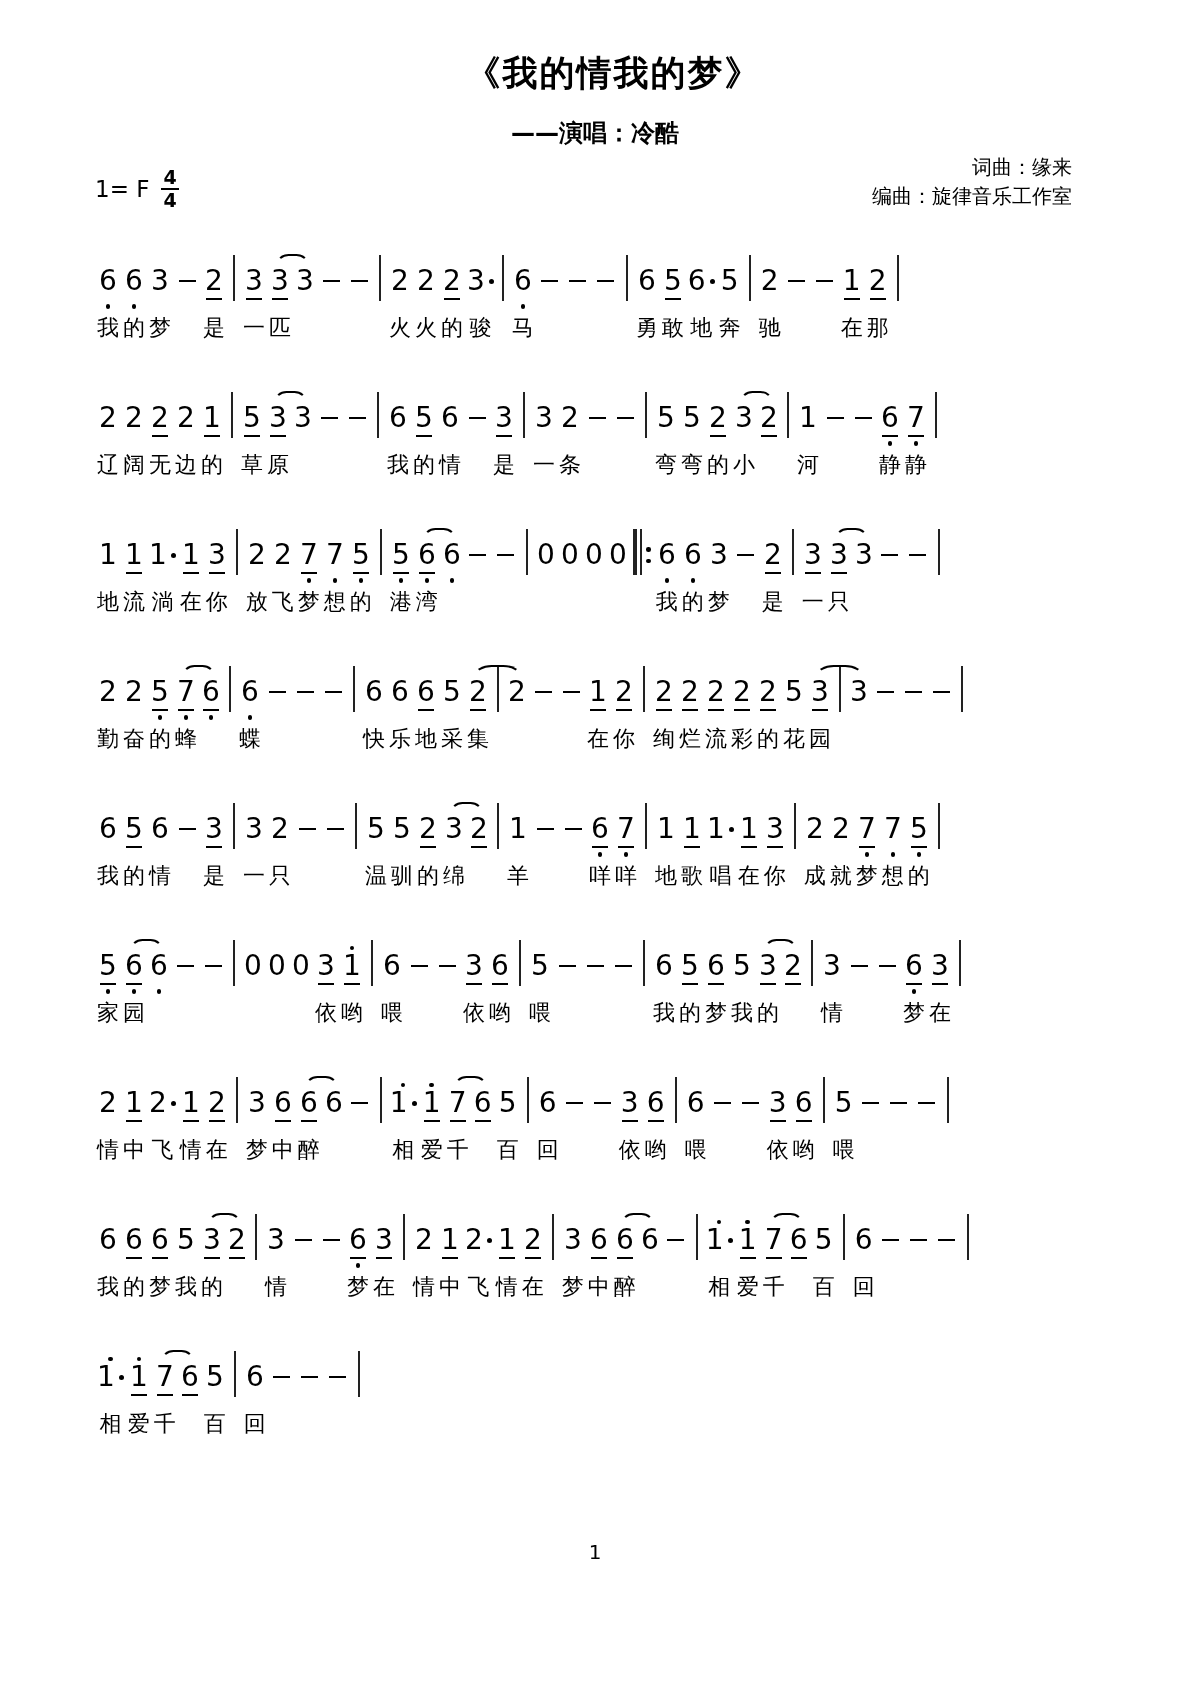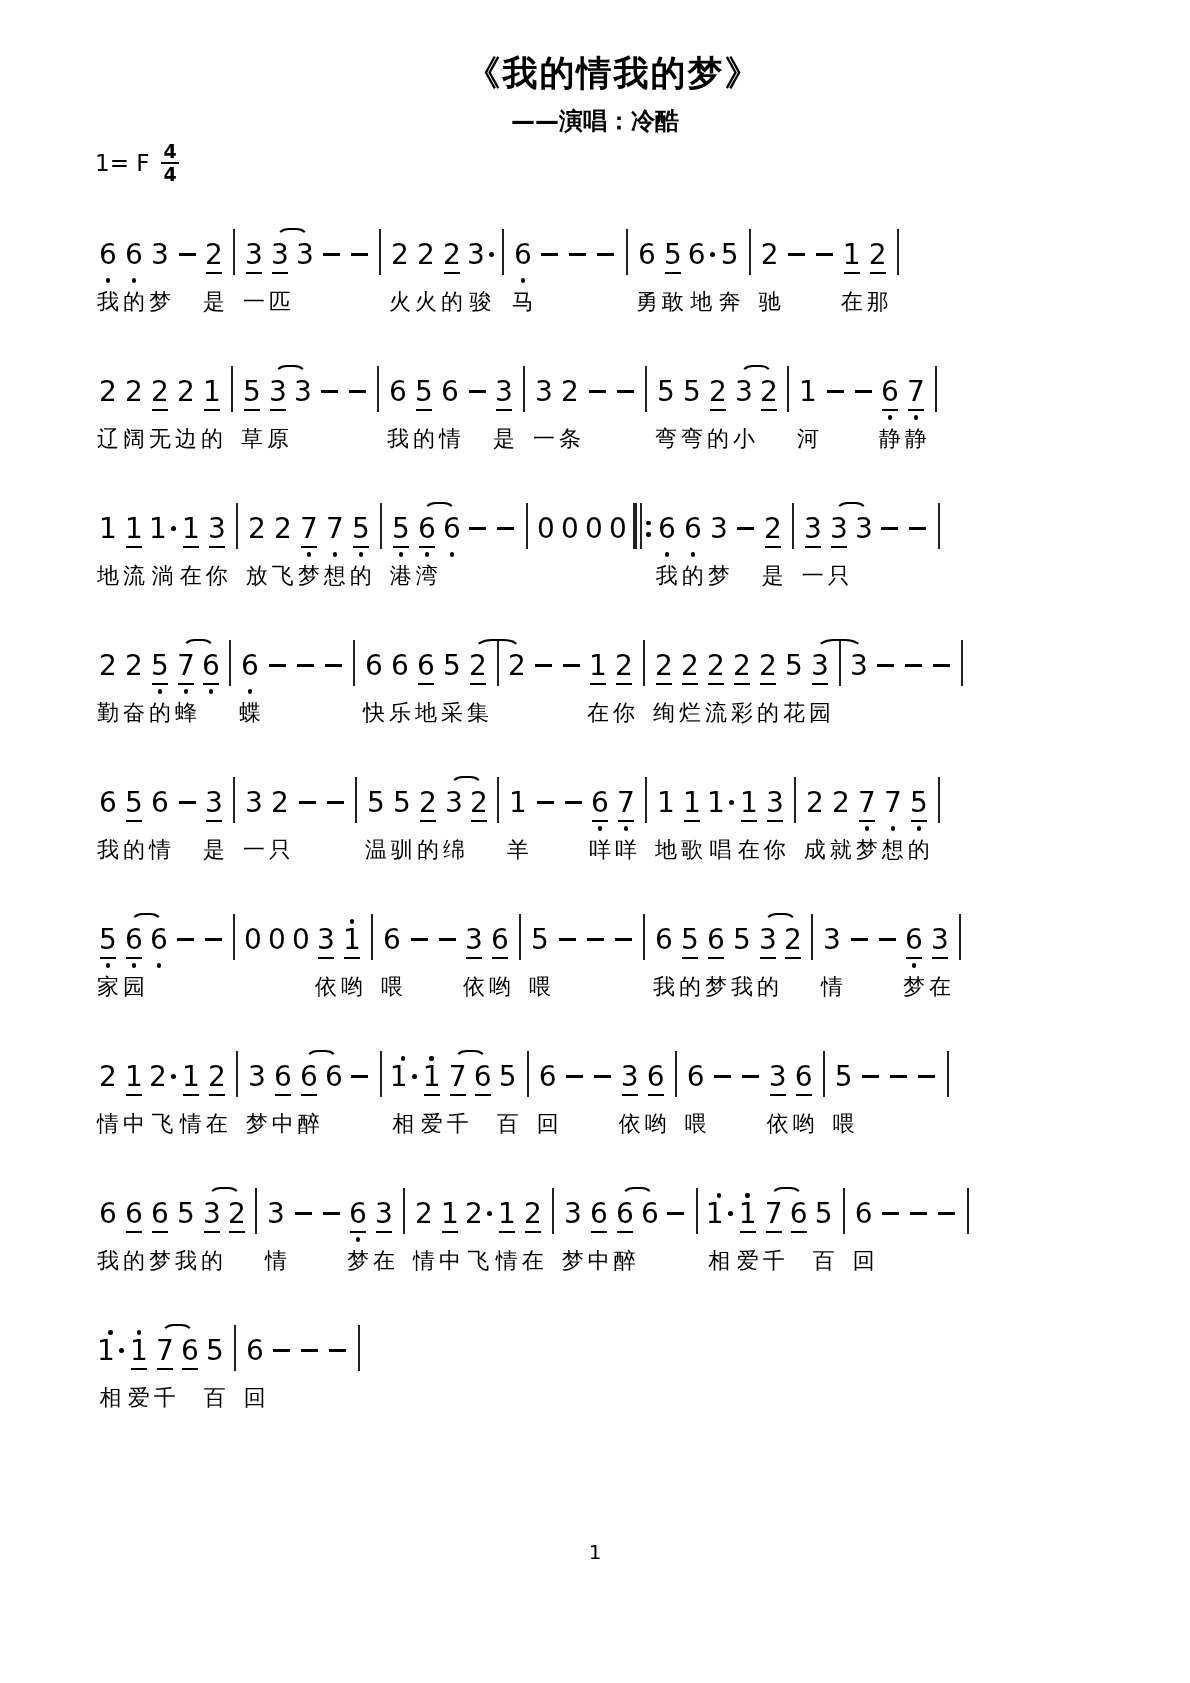--- a/index.html
+++ b/index.html
@@ -1,21 +1,21 @@
 <!DOCTYPE html>
 <html><head>
 <meta charset="utf-8">
 <style>
   html,body{margin:0;padding:0;}
   body{
     width:1190px;height:1683px;position:relative;background:#ffffff;color:#000;
     font-family:"DejaVu Sans",sans-serif;overflow:hidden;
   }
   .title{margin-top:50px;text-align:center;font-size:35px;font-weight:bold;letter-spacing:2px;margin-left:37px;}
-  .subtitle{margin-top:8px;text-align:center;font-size:24px;font-weight:bold;}
+  .subtitle{margin-top:20px;text-align:center;font-size:24px;font-weight:bold;}
   .meta-row{display:flex;justify-content:space-between;align-items:flex-end;
     padding:4px 118px 0 95px;}
   .keysig{font-size:23px;display:flex;align-items:center;}
   .frac{display:inline-flex;flex-direction:column;align-items:center;margin-left:12px;
     font-size:19px;font-weight:bold;line-height:1.1;}
   .frac .num{border-bottom:2px solid #000;padding:0 2px;}
   .credits{text-align:right;font-size:20px;line-height:1.45;}
   .score{padding:42px 40px 0 95px;}
   .score-line{display:flex;align-items:flex-start;margin-bottom:47px;position:relative;}
   .tok{display:inline-flex;flex-direction:column;align-items:center;margin:0 2px;min-width:20px;}
@@ -48,20 +48,24 @@
 <div class="subtitle">——演唱：冷酷</div>
 
 <div class="meta-row">
   <div class="keysig">
     <span>1= F</span>
     <span class="frac">
       <span class="num">4</span>
       <span class="den">4</span>
     </span>
   </div>
+  <div class="credits">
+    <div>词曲：缘来</div>
+    <div>编曲：旋律音乐工作室</div>
+  </div>
 </div>
 
 <div class="score">
     <span class="score-line" style="display: flex;">
       <span class="tok note">
         <span class="r-top"></span>
         <span class="r-mid">
           <span class="digit">6</span>
         </span>
         <span class="r-un"></span>

